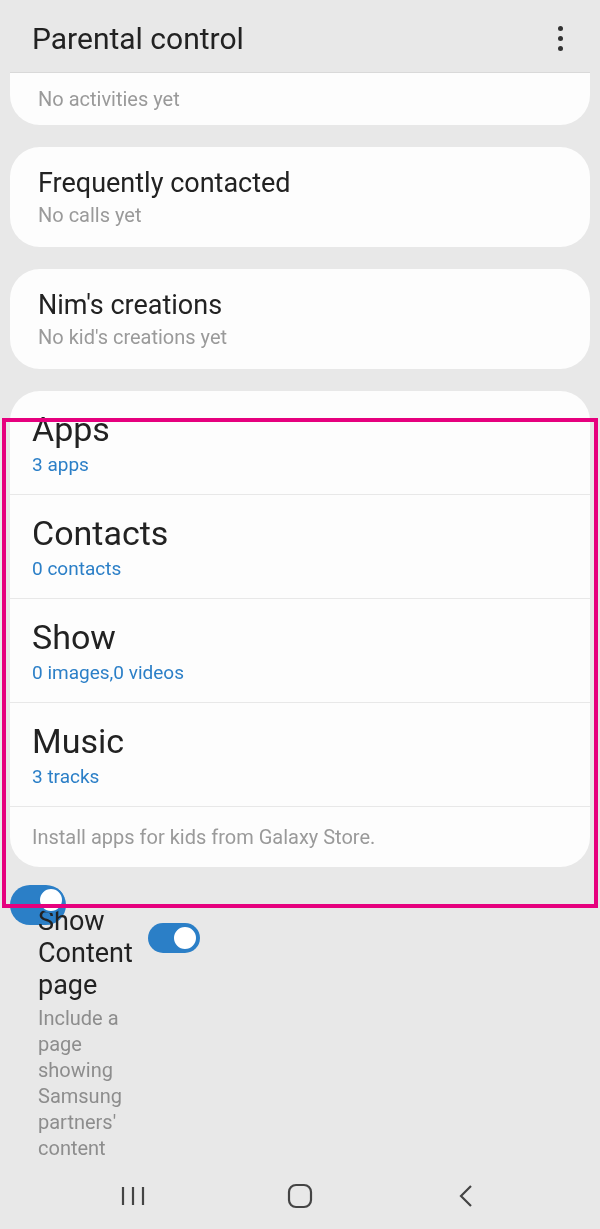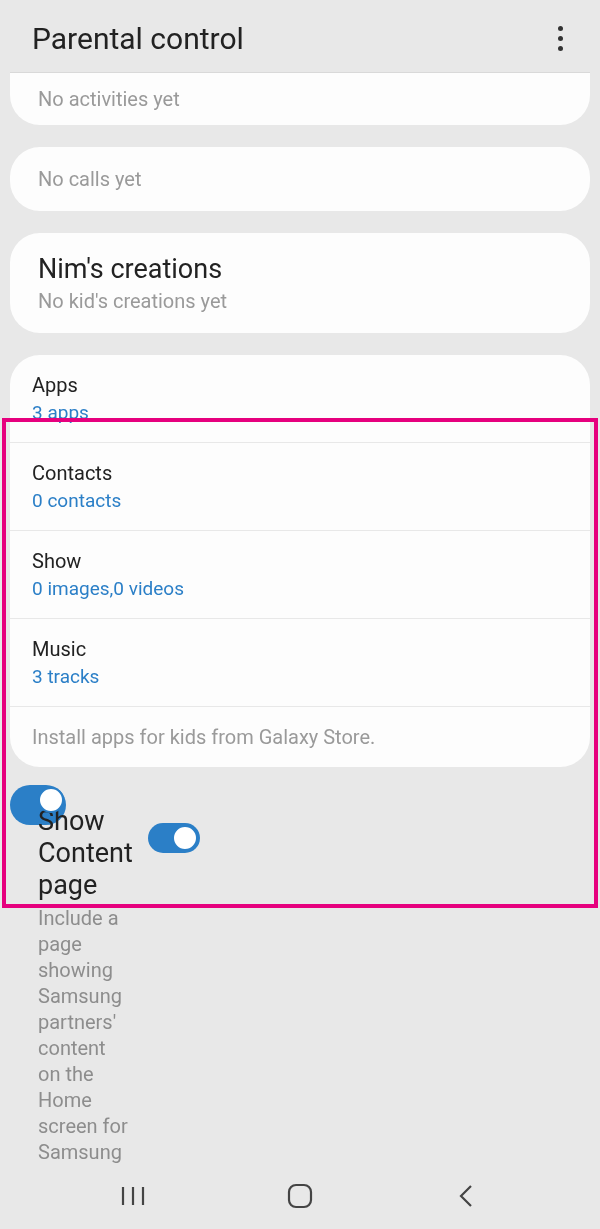--- a/index.html
+++ b/index.html
@@ -72,21 +72,21 @@
     padding: 16px 22px 14px 22px;
     font-size: 21px;
     color: #7a7a7a;
   }
   .row {
     padding: 18px 22px;
     border-bottom: 1px solid #e8e8e8;
   }
   .row:last-child { border-bottom: none; }
   .row-title {
-    font-size: 20px;
+    font-size: 34px;
     color: #222;
     margin-bottom: 4px;
   }
   .row-sub {
     font-size: 19px;
     color: #2b7fc7;
   }
   .highlight-box {
     position: absolute;
     border: 4px solid #e6007e;
@@ -173,20 +173,21 @@
   </div>
 </div>
 
 <div class="top-divider"></div>
 
 <div class="card first">
   <div class="card-sub">No activities yet</div>
 </div>
 
 <div class="card">
+  <div class="card-title">Frequently contacted</div>
   <div class="card-sub">No calls yet</div>
 </div>
 
 <div class="card">
   <div class="card-title">Nim's creations</div>
   <div class="card-sub">No kid's creations yet</div>
 </div>
 
 <div class="section">
 

